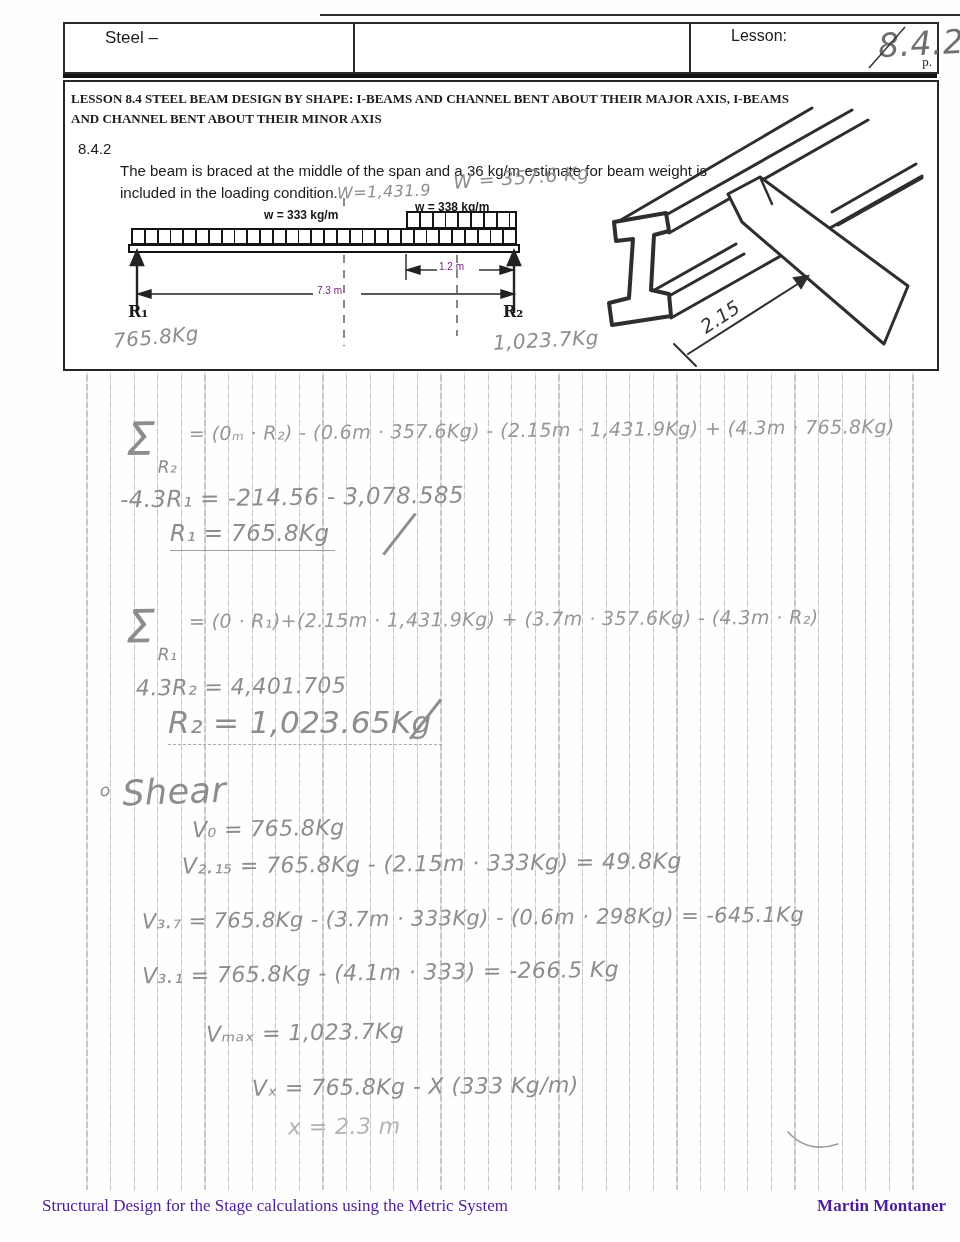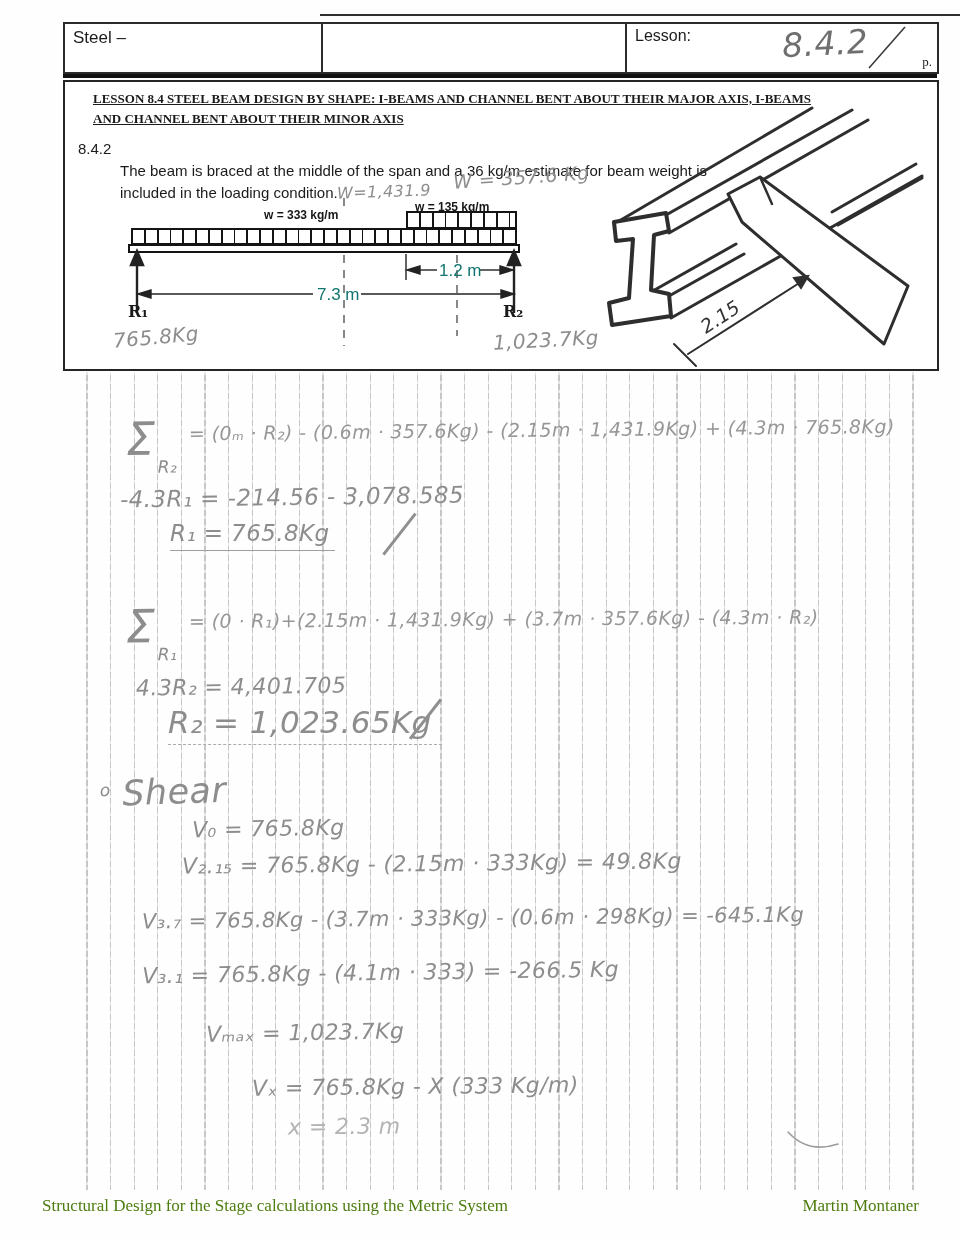--- a/index.html
+++ b/index.html
@@ -2,49 +2,49 @@
 <html><head>
 <meta charset="utf-8">
 <style>
   html,body{margin:0;padding:0;background:#ffffff;}
   .page{position:relative;width:960px;height:1242px;background:#fefefe;overflow:hidden;
         font-family:"Liberation Sans",sans-serif;color:#1b1b1b;}
   .abs{position:absolute;}
   
   .scan-line{position:absolute;background:#2f2f2f;}
   .hdr{position:absolute;left:63px;top:22px;width:872px;height:48px;border:2px solid #2b2b2b;display:flex;background:#fff;}
-  .hdr-cell{position:relative;box-sizing:border-box;}
+  .hdr-cell{position:relative;box-sizing:border-box;margin-left:32px;}
   .hdr-c1{width:258px;border-right:2px solid #2b2b2b;padding:3px 8px;font-size:17px;line-height:21px;}
   .hdr-c2{width:304px;border-right:2px solid #2b2b2b;}
   .hdr-c3{flex:1;}
   .lesson-label{position:absolute;left:8px;top:3px;font-size:16px;}
   .page-label{position:absolute;right:5px;bottom:2px;font-size:13px;font-family:"Liberation Serif",serif;}
   .hdr-rule{position:absolute;left:63px;top:74px;width:874px;height:4px;background:#111;}
   
   .hw{position:absolute;font-family:"DejaVu Sans",sans-serif;font-style:italic;color:#8d8d8d;
       white-space:nowrap;letter-spacing:.4px;}
   .hw-dark{color:#6f6f6f;}
   .sig{font-size:46px;font-style:italic;}
   .sig-sub{font-size:17px;vertical-align:-18px;margin-left:2px;}
   .sig-body{font-size:19px;vertical-align:14px;margin-left:12px;color:#979797;}
   .check{position:absolute;width:2.5px;background:#8f8f8f;transform:rotate(38deg);}
   
   .lesson-box{position:absolute;left:63px;top:80px;width:872px;height:287px;border:2px solid #262626;background:#fff;}
-  .box-title{position:absolute;left:28px;top:7px;width:850px;font-family:"Liberation Serif",serif;
-             font-weight:bold;font-size:13px;line-height:20px;text-decoration:underline;}
+  .box-title{position:absolute;left:6px;top:7px;width:850px;font-family:"Liberation Serif",serif;
+             font-weight:bold;font-size:13px;line-height:20px;}
   .prob-num{position:absolute;left:13px;top:58px;font-size:15px;}
   .prob-line{position:absolute;font-size:15px;white-space:nowrap;}
   
   .load-strip{position:absolute;border:2px solid #141414;background:
       repeating-linear-gradient(to right,#fff 0 11px,#141414 11px 12.8px);box-sizing:border-box;}
   .beam-bar{position:absolute;border:2px solid #141414;background:#fff;box-sizing:border-box;}
-  .dim-label{position:absolute;font-size:17px;color:#0f766e;}
+  .dim-label{position:absolute;font-size:10px;color:#701a75;}
   .load-label{position:absolute;font-size:12px;font-weight:bold;color:#161616;white-space:nowrap;}
   .r-label{position:absolute;font-family:"DejaVu Serif",serif;font-size:16px;font-weight:600;}
-  .footer{position:absolute;top:1196px;font-family:"Liberation Serif",serif;font-size:17px;color:#4d7c0f;white-space:nowrap;}
+  .footer{position:absolute;top:1196px;font-family:"Liberation Serif",serif;font-size:17px;color:#4c1d95;white-space:nowrap;}
   .ruled{position:absolute;left:64px;top:372px;width:872px;height:818px;
      background-image:
        repeating-linear-gradient(to bottom,rgba(255,255,255,.55) 0 3px,rgba(255,255,255,0) 3px 9px),
        repeating-linear-gradient(to right,rgba(122,122,122,0) 0 22.4px,rgba(122,122,122,.42) 22.4px 23.6px);}
 </style>
 </head>
 <body>
 
 <div class="page">
 
@@ -72,21 +72,21 @@
       <div>AND CHANNEL BENT ABOUT THEIR MINOR AXIS</div>
     </div>
     <div class="prob-num">8.4.2</div>
     <div class="prob-line" style="left:55px;top:80px;">The beam is braced at the middle of the span and a 36 kg/m estimate for beam weight is</div>
     <div class="prob-line" style="left:55px;top:102px;">included in the loading condition.</div>
 
     <div class="hw" style="left:272px;top:100px;font-size:16px;transform:rotate(-2deg);">W=1,431.9</div>
     <div class="hw" style="left:388px;top:84px;font-size:19px;transform:rotate(-4deg);">W = 357.6 Kg</div>
 
     <div class="load-label" style="left:199px;top:126px;">w = 333 kg/m</div>
-    <div class="load-label" style="left:350px;top:118px;">w = 135 kg/m</div>
+    <div class="load-label" style="left:350px;top:118px;">w = 338 kg/m</div>
 
     <div class="load-strip" style="left:341px;top:129px;width:111px;height:18px;"></div>
     <div class="load-strip" style="left:66px;top:146px;width:386px;height:17px;"></div>
     <div class="beam-bar" style="left:63px;top:162px;width:392px;height:9px;"></div>
 
     <svg class="abs" style="left:0;top:0;" width="870" height="285">
       <g stroke="#222" stroke-width="2.4" fill="#222">
 
         <line x1="72" y1="231" x2="72" y2="181"></line>
         <polygon points="72,169 66,183 78,183"></polygon>
@@ -174,15 +174,15 @@
   <div class="hw" style="left:142px;top:960px;font-size:22px;transform:rotate(-0.8deg);">V₃.₁ = 765.8Kg - (4.1m · 333) =  -266.5 Kg</div>
   <div class="hw" style="left:206px;top:1020px;font-size:22px;transform:rotate(-1deg);">Vₘₐₓ = 1,023.7Kg</div>
   <div class="hw" style="left:252px;top:1074px;font-size:22px;transform:rotate(-0.6deg);">Vₓ = 765.8Kg - X (333 Kg/m)</div>
   <div class="hw" style="left:288px;top:1114px;font-size:22px;color:#b4b4b4;transform:rotate(-0.6deg);">x = 2.3 m</div>
 
   <svg class="abs" style="left:780px;top:1112px;" width="70" height="44">
     <path d="M8,20 Q28,42 58,32" stroke="#9c9c9c" stroke-width="1.6" fill="none" stroke-linecap="round"></path>
   </svg>
 
   <div class="footer" style="left:42px;">Structural Design for the Stage calculations using the Metric System</div>
-  <div class="footer" style="right:41px;">Martin Montaner</div>
+  <div class="footer" style="right:14px;font-weight:bold;">Martin Montaner</div>
 
 </div>
 
 </body></html>

